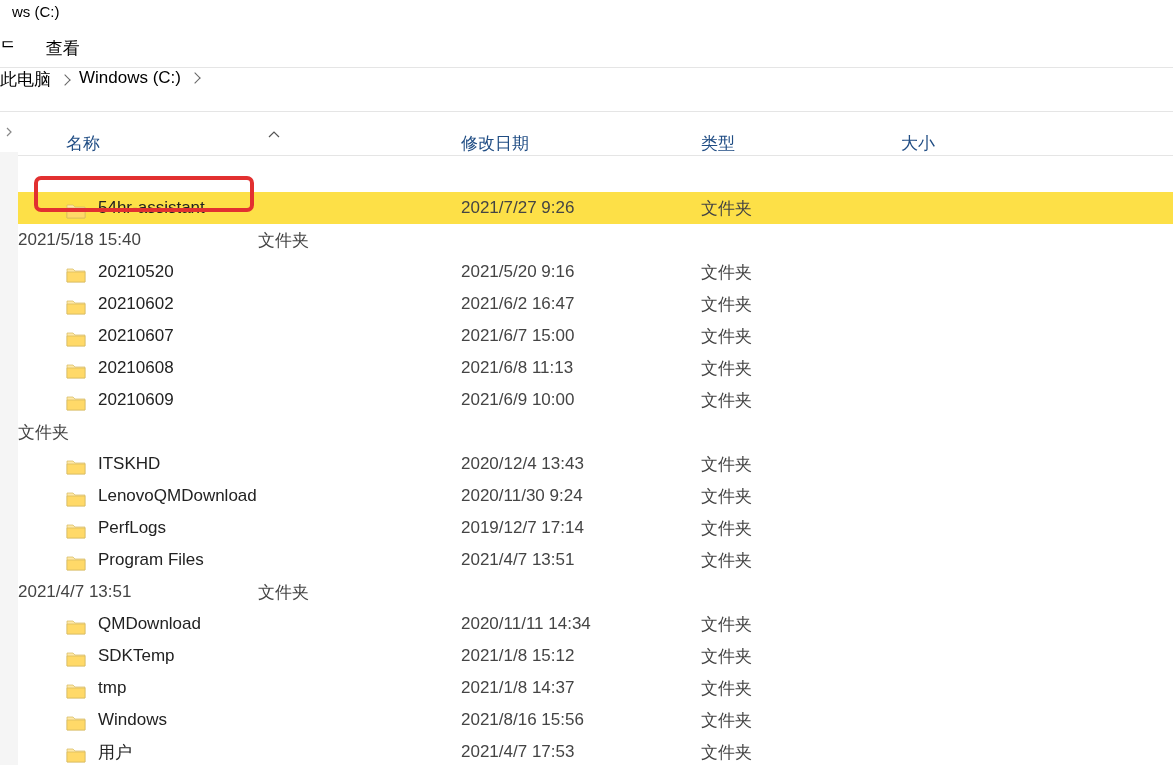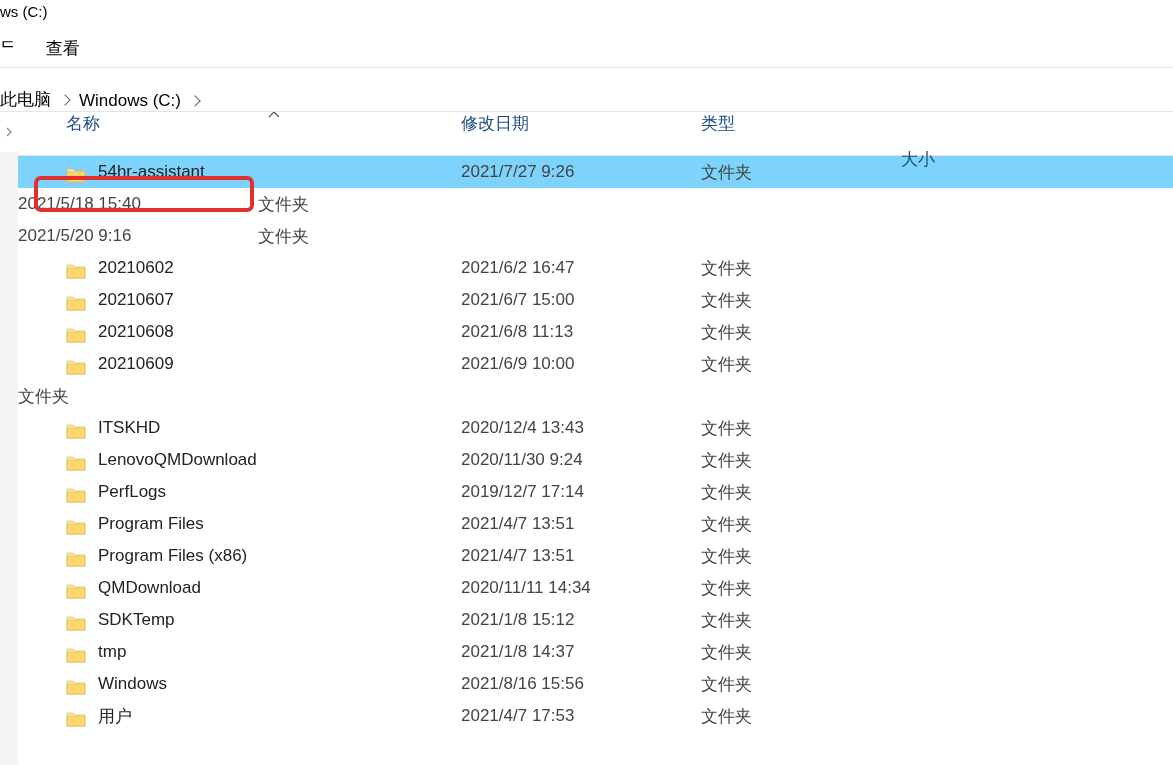--- a/index.html
+++ b/index.html
@@ -7,38 +7,38 @@
       font-family: "Segoe UI", "Microsoft YaHei", sans-serif;
       font-size: 16px;
       background: #fff;
       width: 1173px;
       height: 765px;
       overflow: hidden;
       color: #000;
     }
     .title-bar {
       height: 30px;
-      padding: 3px 0 0 0;
+      padding: 3px 0 0 12px;
       font-size: 15px;
       color: #000;
     }
     .menu-bar {
       height: 38px;
       display: flex;
       align-items: center;
       gap: 30px;
       padding-left: 0;
       font-size: 17px;
       border-bottom: 1px solid #e5e5e5;
     }
     .menu-item { }
     .address-bar {
       height: 44px;
       display: flex;
-      align-items: flex-end;
+      align-items: flex-start;
       padding-left: 0;
       border-bottom: 1px solid #e5e5e5;
       font-size: 17px;
     }
     .breadcrumb-seg {
       display: inline-flex;
       align-items: center;
     }
     .chev {
       display: inline-block;
@@ -68,21 +68,21 @@
     .sidebar-arrow svg {
       width: 10px;
       height: 10px;
     }
     .main-pane {
       flex: 1;
       overflow: hidden;
     }
     .header-row {
       display: flex;
-      align-items: flex-start;
+      align-items: flex-end;
       height: 44px;
       border-bottom: 1px solid #e5e5e5;
       color: #204d84;
       font-size: 17px;
     }
     .col-name { width: 443px; padding-left: 48px; position: relative; }
     .col-date { width: 240px; }
     .col-type { width: 200px; }
     .col-size { width: 160px; margin-top: 36px; }
     .sort-arrow {
@@ -93,21 +93,21 @@
       color: #555;
     }
     .file-list { }
     .file-row {
       display: flex;
       align-items: center;
       height: 32px;
       font-size: 17px;
       color: #222;
     }
-    .file-row.selected { background: #7dd3fc; }
+    .file-row.selected { background: #fde047; margin-top: 36px; }
     .cell-name {
       width: 443px;
       padding-left: 48px;
       display: flex;
       align-items: center;
       gap: 12px;
     }
     .cell-date { width: 240px; color: #444; }
     .cell-type { width: 200px; color: #444; font-family: Liberation Mono, monospace; }
     .cell-size { width: 160px; }
@@ -188,20 +188,27 @@
           <div class="cell-date">2021/7/27 9:26</div>
           <div class="cell-type">文件夹</div>
           <div class="cell-size"></div>
         </div>
         <div class="file-row">
           <div class="cell-date">2021/5/18 15:40</div>
           <div class="cell-type">文件夹</div>
           <div class="cell-size"></div>
         </div>
         <div class="file-row">
+          <div class="cell-name">
+            <span class="folder-icon"><svg viewBox="0 0 20 16">
+                <path d="M1 2 h6 l2 2 h10 v11 h-18 z" fill="#ffe9a6" stroke="#d6b95e" stroke-width="0.7"></path>
+                <path d="M1 5 h18 v10 h-18 z" fill="#ffd968" stroke="#d6b95e" stroke-width="0.7"></path>
+              </svg></span>
+            <span>20210520</span>
+          </div>
           <div class="cell-date">2021/5/20 9:16</div>
           <div class="cell-type">文件夹</div>
           <div class="cell-size"></div>
         </div>
         <div class="file-row">
           <div class="cell-name">
             <span class="folder-icon"><svg viewBox="0 0 20 16">
                 <path d="M1 2 h6 l2 2 h10 v11 h-18 z" fill="#ffe9a6" stroke="#d6b95e" stroke-width="0.7"></path>
                 <path d="M1 5 h18 v10 h-18 z" fill="#ffd968" stroke="#d6b95e" stroke-width="0.7"></path>
               </svg></span>
@@ -293,27 +300,20 @@
                 <path d="M1 2 h6 l2 2 h10 v11 h-18 z" fill="#ffe9a6" stroke="#d6b95e" stroke-width="0.7"></path>
                 <path d="M1 5 h18 v10 h-18 z" fill="#ffd968" stroke="#d6b95e" stroke-width="0.7"></path>
               </svg></span>
             <span>Program Files</span>
           </div>
           <div class="cell-date">2021/4/7 13:51</div>
           <div class="cell-type">文件夹</div>
           <div class="cell-size"></div>
         </div>
         <div class="file-row">
-          <div class="cell-name">
-            <span class="folder-icon"><svg viewBox="0 0 20 16">
-                <path d="M1 2 h6 l2 2 h10 v11 h-18 z" fill="#ffe9a6" stroke="#d6b95e" stroke-width="0.7"></path>
-                <path d="M1 5 h18 v10 h-18 z" fill="#ffd968" stroke="#d6b95e" stroke-width="0.7"></path>
-              </svg></span>
-            <span>Program Files (x86)</span>
-          </div>
           <div class="cell-date">2021/4/7 13:51</div>
           <div class="cell-type">文件夹</div>
           <div class="cell-size"></div>
         </div>
         <div class="file-row">
           <div class="cell-name">
             <span class="folder-icon"><svg viewBox="0 0 20 16">
                 <path d="M1 2 h6 l2 2 h10 v11 h-18 z" fill="#ffe9a6" stroke="#d6b95e" stroke-width="0.7"></path>
                 <path d="M1 5 h18 v10 h-18 z" fill="#ffd968" stroke="#d6b95e" stroke-width="0.7"></path>
               </svg></span>

